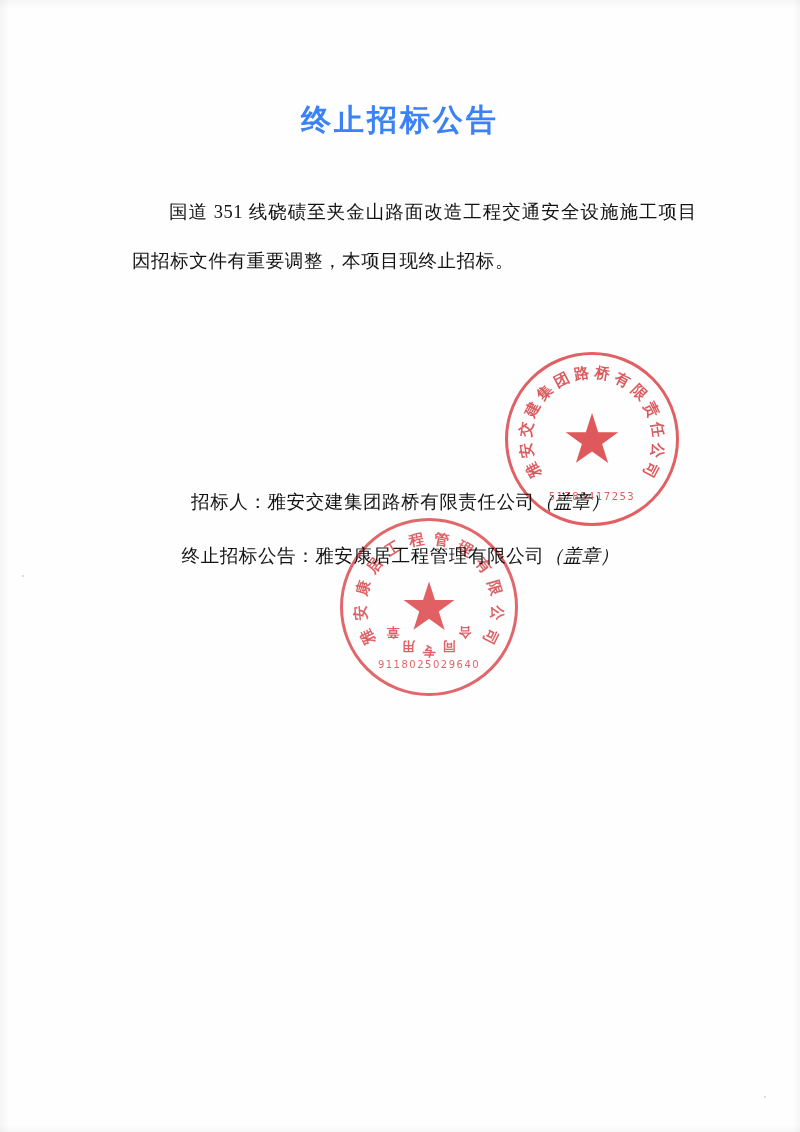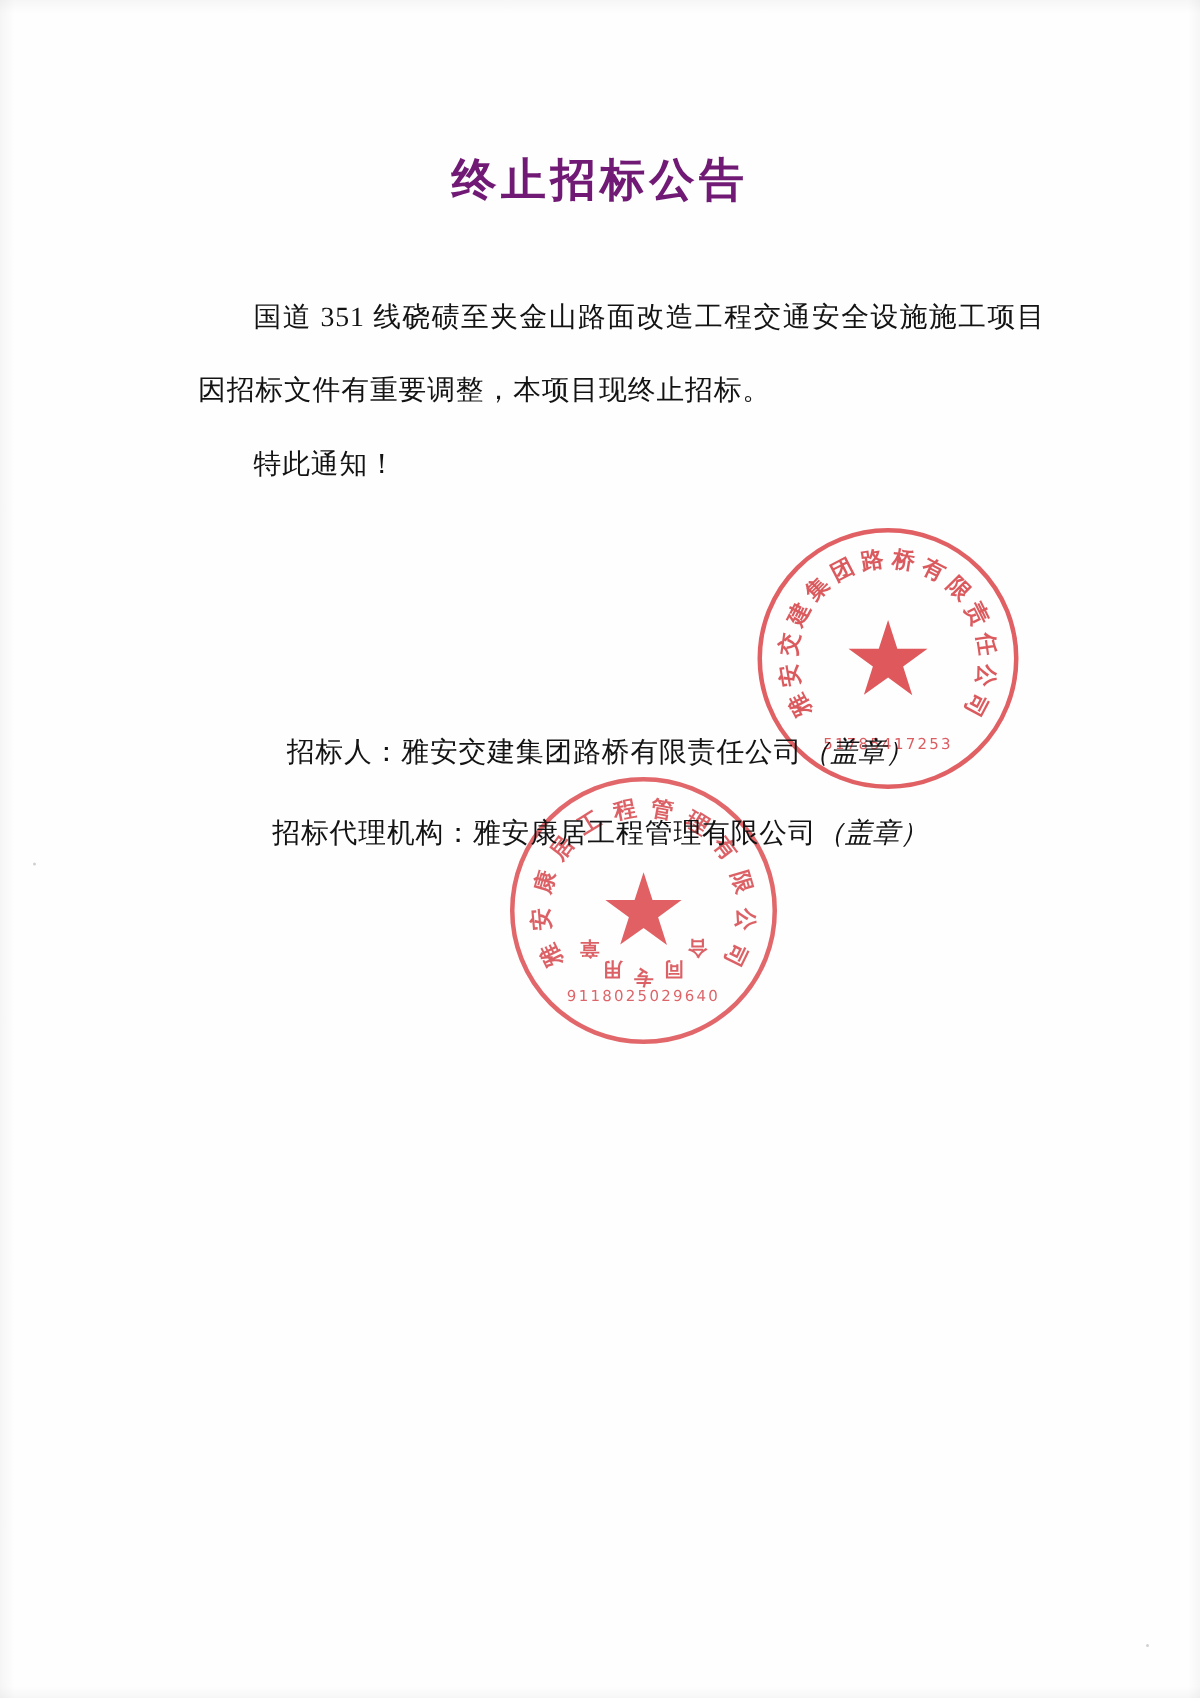--- a/index.html
+++ b/index.html
@@ -38,21 +38,21 @@
   .doc-title {
     position: absolute;
     top: 100px;
     left: 0;
     width: 800px;
     text-align: center;
     font-size: 30px;
     font-weight: 700;
     letter-spacing: 3px;
     font-family: "DejaVu Serif", "Liberation Serif", serif;
-    color: #701a75;
+    color: #3b82f6;
   }
 
   .body-block {
     position: absolute;
     top: 188px;
     left: 132px;
     width: 565px;
   }
   .body-para {
     font-size: 18.5px;
@@ -167,29 +167,28 @@
 </style>
 </head>
 <body>
 
 <div id="page">
 
   <div class="doc-title">终止招标公告</div>
 
   <div class="body-block">
     <div class="body-para">国道 351 线硗碛至夹金山路面改造工程交通安全设施施工项目因招标文件有重要调整，本项目现终止招标。</div>
-    <div class="body-para notice">特此通知！</div>
   </div>
 
   <div class="signature-block">
     <div class="sig-line">
       <span class="label">招标人：</span><span class="name">雅安交建集团路桥有限责任公司</span><span class="seal-note">（盖章）</span>
     </div>
     <div class="sig-line">
-      <span class="label">招标代理机构：</span><span class="name">雅安康居工程管理有限公司</span><span class="seal-note">（盖章）</span>
+      <span class="label">终止招标公告：</span><span class="name">雅安康居工程管理有限公司</span><span class="seal-note">（盖章）</span>
     </div>
   </div>
 
   <div class="seal" id="seal-luqiao">
     <div class="ring"></div>
     <div class="arc-text">
         <span class="ch" style="font-size: 15px; transform: translate(-50%, -50%) rotate(-118deg) translateY(-66px) rotate(0deg);">雅</span>
         <span class="ch" style="font-size: 15px; transform: translate(-50%, -50%) rotate(-99.8462deg) translateY(-66px) rotate(0deg);">安</span>
         <span class="ch" style="font-size: 15px; transform: translate(-50%, -50%) rotate(-81.6923deg) translateY(-66px) rotate(0deg);">交</span>
         <span class="ch" style="font-size: 15px; transform: translate(-50%, -50%) rotate(-63.5385deg) translateY(-66px) rotate(0deg);">建</span>

